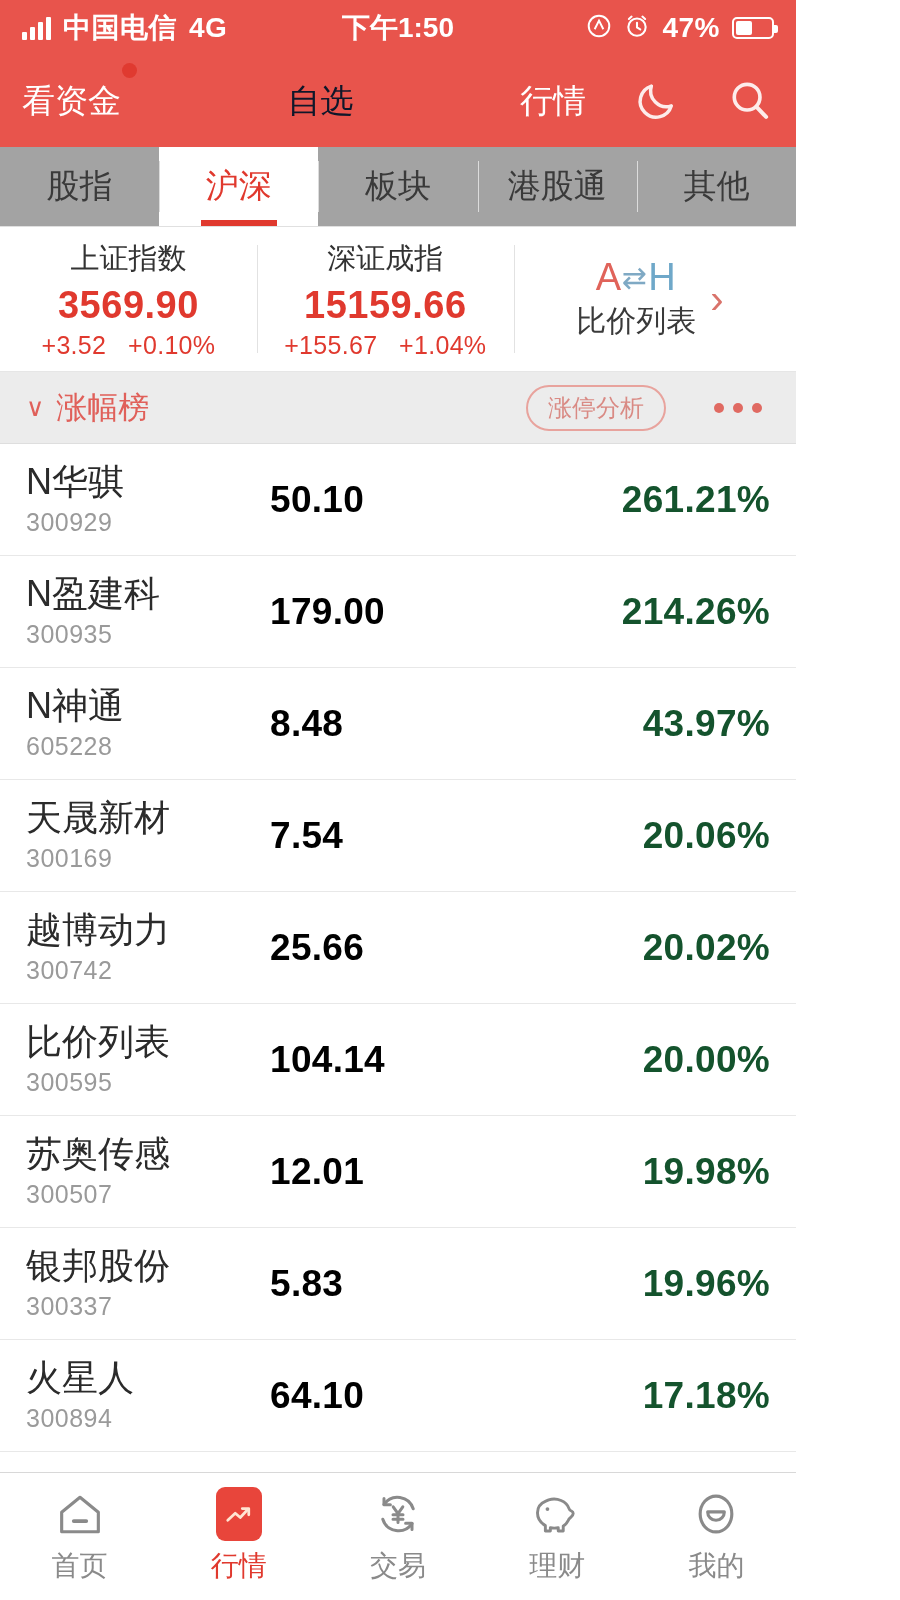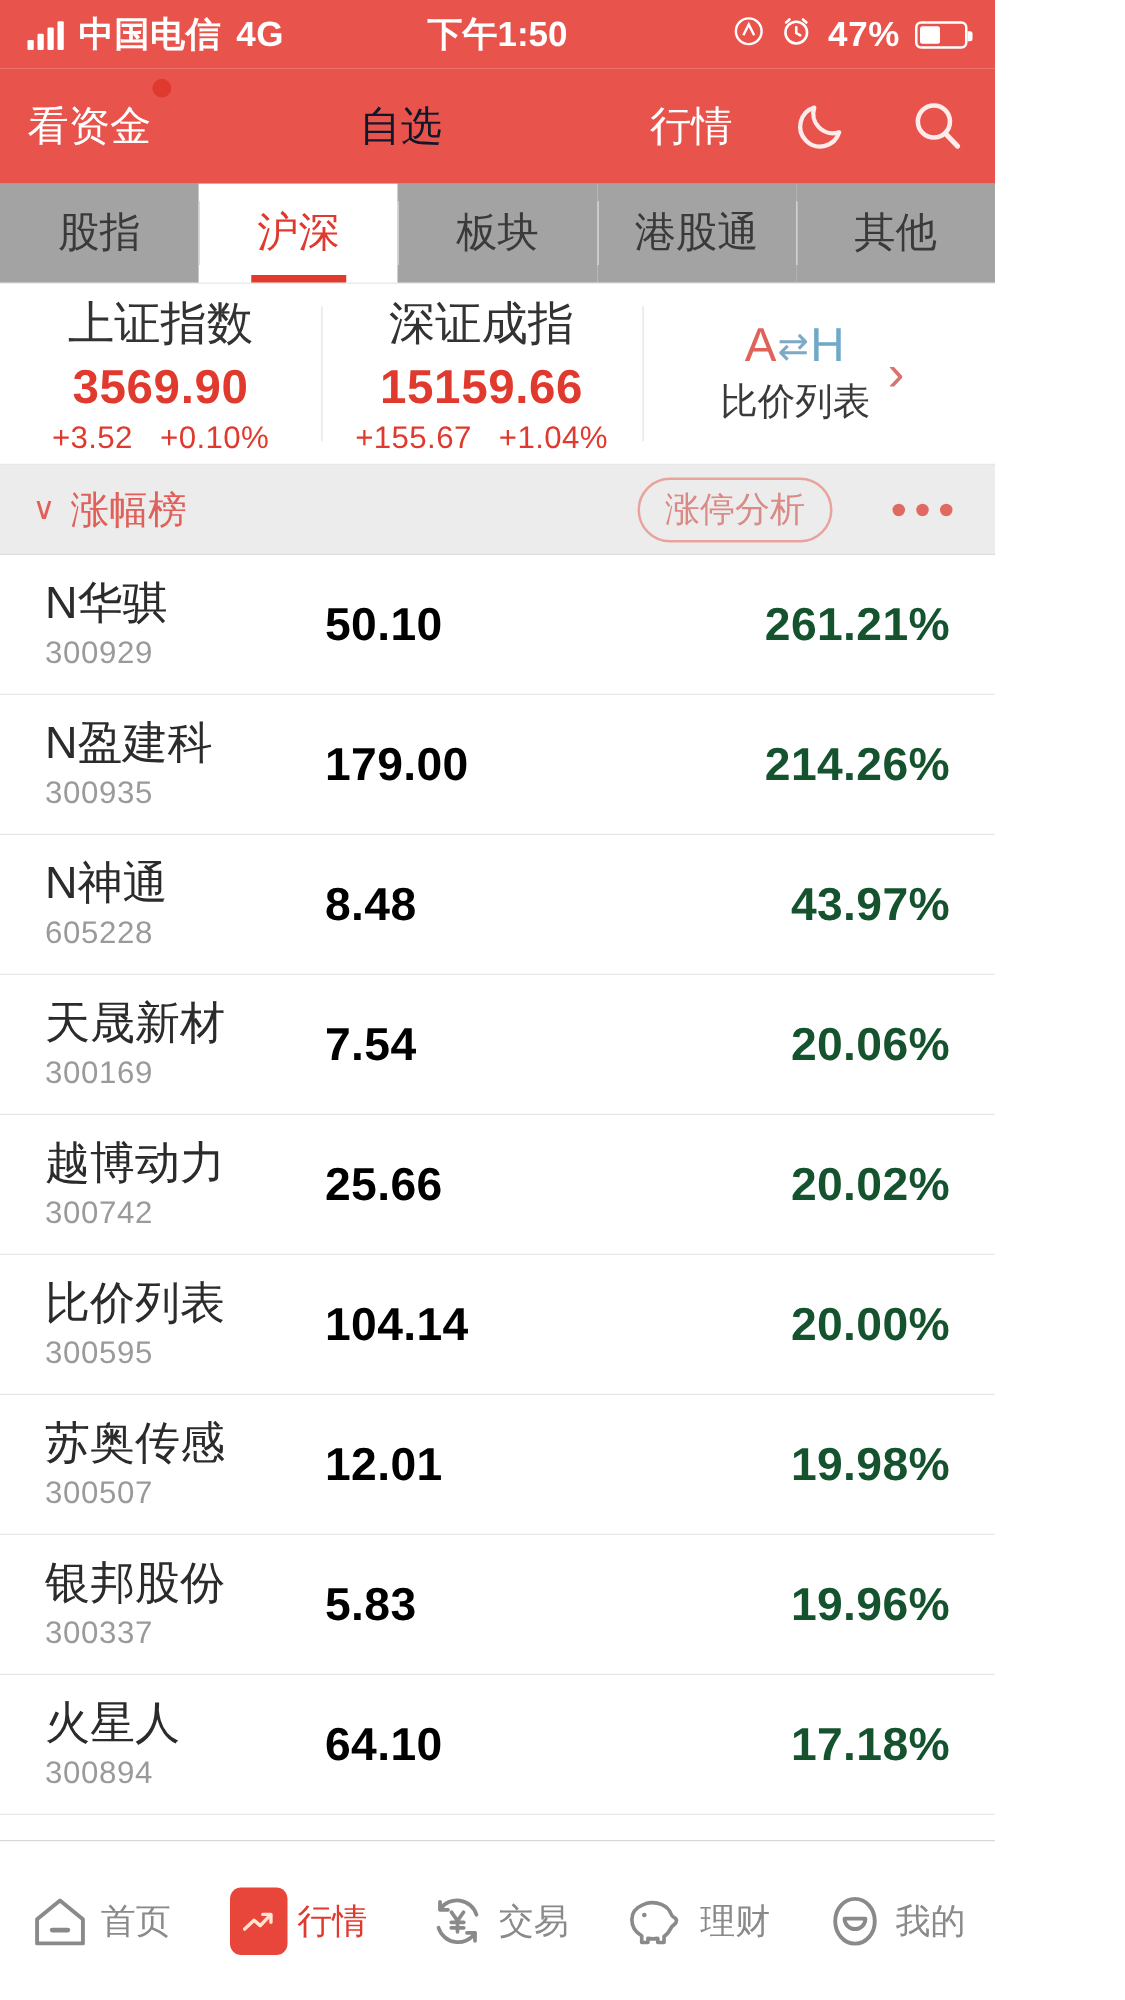--- a/index.html
+++ b/index.html
@@ -107,21 +107,21 @@
     flex: 0 0 145px; border-bottom: 1px solid #e6e6e6;
   }
   .idx-card {
     flex: 1; display: flex; flex-direction: column;
     align-items: center; justify-content: center; position: relative;
   }
   .idx-card + .idx-card::before {
     content: ""; position: absolute; left: 0; top: 18px; bottom: 18px;
     width: 1px; background: #e2e2e2;
   }
-  .idx-name { font-size: 37px; color: #333; margin-bottom: 5px; }
+  .idx-name { font-size: 29px; color: #333; margin-bottom: 5px; }
   .idx-val { font-size: 38px; font-weight: 700; color: #e0392e; letter-spacing: .5px; }
   .idx-chg { font-size: 25px; color: #e0392e; margin-top: 4px; letter-spacing: .3px; }
   .ah-card { flex: 1.06; flex-direction: row; gap: 14px; padding-right: 10px; }
   .ah-inner { display: flex; flex-direction: column; align-items: center; }
   .ah-logo { font-size: 38px; letter-spacing: 1px; display: flex; align-items: center; }
   .ah-a { color: #e0635a; }
   .ah-h { color: #6fa8c9; }
   .ah-label { font-size: 30px; color: #3a3a3a; margin-top: 2px; }
   .chev { color: #d9736b; font-size: 40px; line-height: 1; font-weight: 300; }
 
@@ -130,52 +130,52 @@
     height: 72px; background: #ececec;
     display: flex; align-items: center;
     padding: 0 26px; flex: 0 0 72px;
     border-bottom: 1px solid #dedede;
   }
   .sec-title { display: flex; align-items: center; gap: 12px; color: #e0605a; font-size: 31px; }
   .sec-caret { font-size: 25px; line-height: 1; }
   .sec-spacer { flex: 1; }
   .pill {
     border: 2px solid #e8a39d; border-radius: 30px;
-    padding: 5px 20px; font-size: 28px; color: #d98a84;
+    padding: 5px 20px; font-size: 24px; color: #d98a84;
     background: transparent;
   }
   .dots { display: flex; gap: 9px; margin-left: 48px; margin-right: 8px; }
   .dots i { width: 10px; height: 10px; border-radius: 50%; background: #e06a62; display: block; }
 
   
   .list { flex: 1; overflow: hidden; background: #fff; }
   .row {
     height: 112px; display: flex; align-items: center;
-    border-bottom: 1px solid #e8e8e8; padding: 0 36px;
+    border-bottom: 1px solid #e8e8e8; padding: 0 26px;
     background: #fff;
   }
   .col-name { flex: 1; display: flex; flex-direction: column; justify-content: center; }
   .s-name { font-size: 36px; color: #2b2b2b; line-height: 1.12; }
   .s-code { font-size: 25px; color: #9a9a9a; margin-top: 6px; letter-spacing: .5px; }
   .col-price {
     width: 250px; text-align: left; font-size: 37px; font-weight: 700;
     color: #000000; letter-spacing: .3px;
   }
   .col-chg {
     width: 250px; text-align: right; font-size: 37px; font-weight: 700;
     color: #14532d; letter-spacing: .3px;
   }
 
   
   .bottomnav {
     height: 128px; background: #fff; border-top: 1px solid #d8d8d8;
     display: flex; align-items: center; flex: 0 0 128px;
   }
   .bn-item {
-    flex: 1; display: flex; 
+    flex: 1; display: flex; flex-direction: column;
     align-items: center; justify-content: center; gap: 8px;
   }
   .bn-label { font-size: 28px; color: #8a8a8a; }
   .bn-item.active .bn-label { color: #e0392e; }
   .bn-ico { height: 50px; display: flex; align-items: center; justify-content: center; }
   .quote-tile {
     width: 46px; height: 54px; background: #e8453b; border-radius: 9px;
     display: flex; align-items: center; justify-content: center;
   }
 </style>

